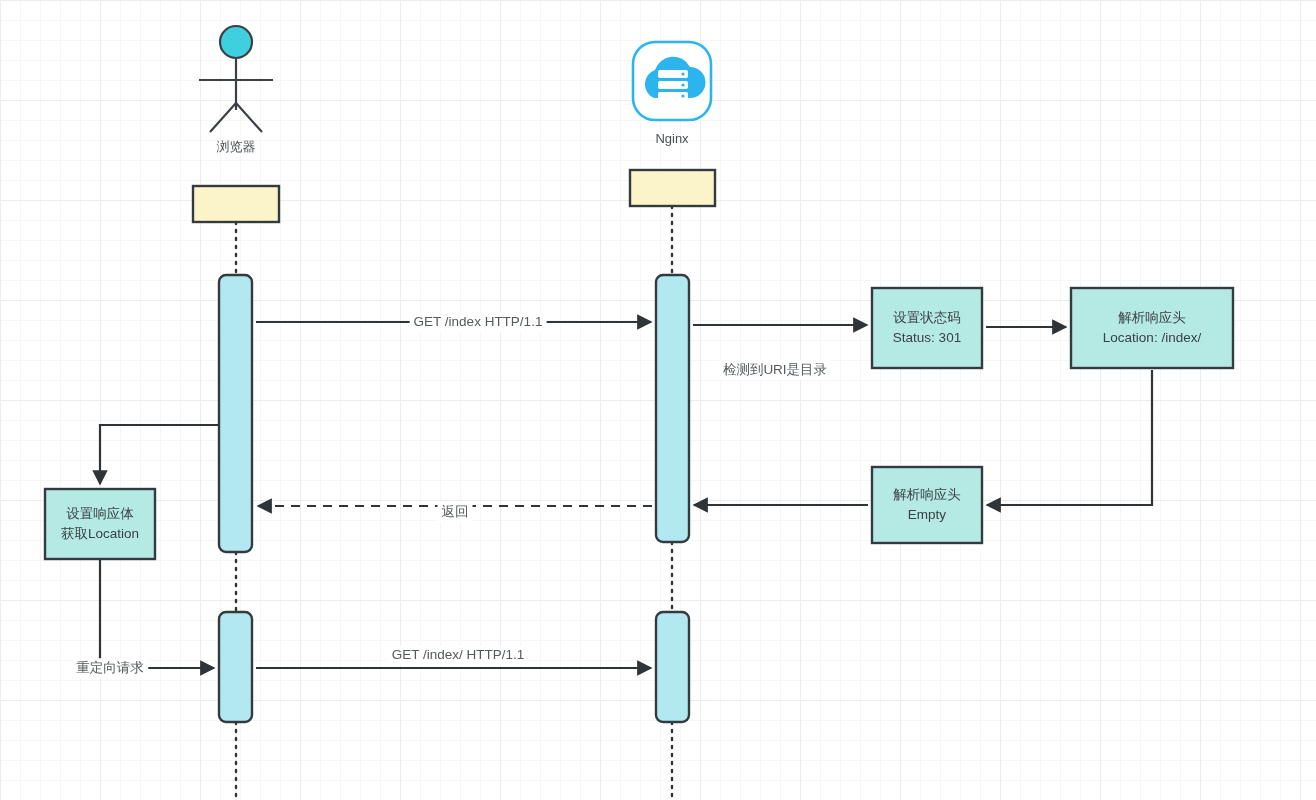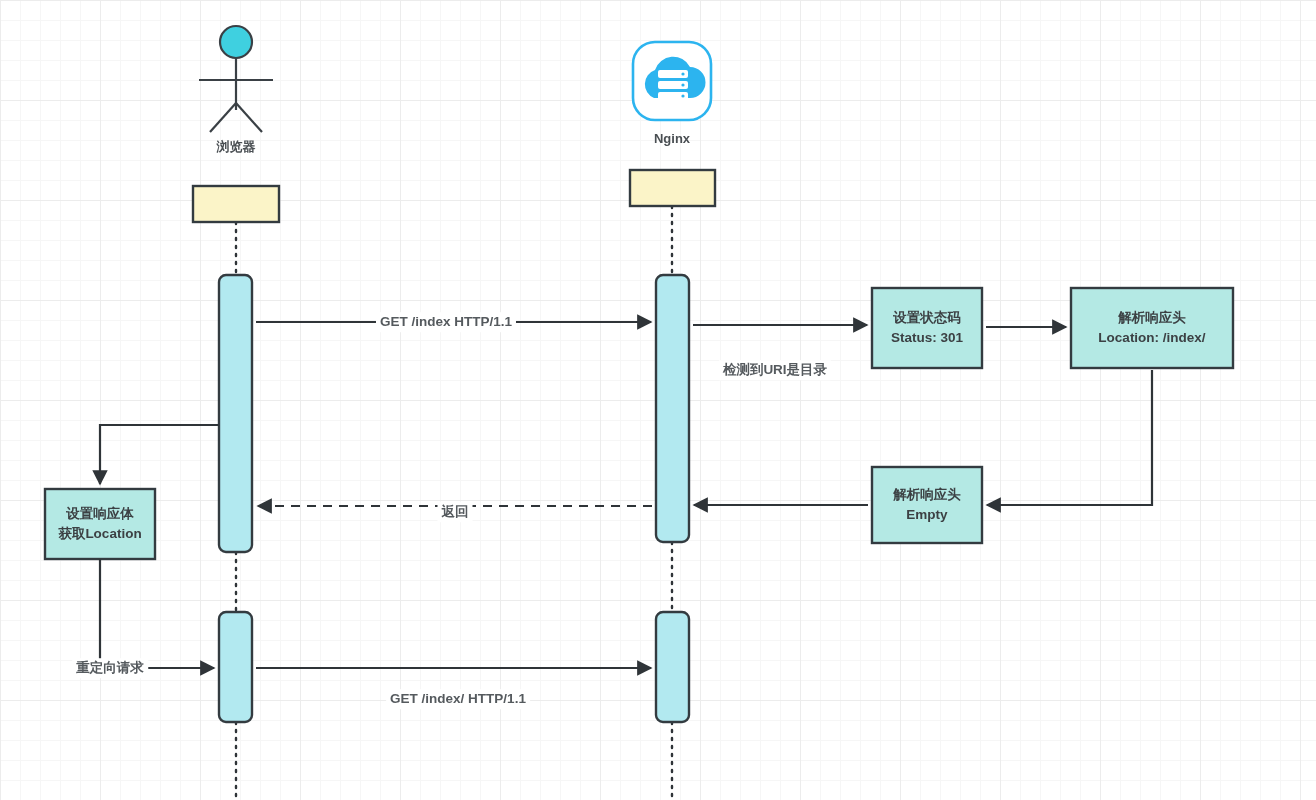--- a/index.html
+++ b/index.html
@@ -15,21 +15,20 @@
     width: 1316px;
     height: 800px;
     background-color: #ffffff;
     background-image:
       linear-gradient(to right, #ececec 1px, transparent 1px),
       linear-gradient(to bottom, #ececec 1px, transparent 1px),
       linear-gradient(to right, #f6f6f6 1px, transparent 1px),
       linear-gradient(to bottom, #f6f6f6 1px, transparent 1px);
     background-size: 100px 100px, 100px 100px, 20px 20px, 20px 20px;
     overflow: hidden;
-    font-weight: bold;
   }
   #vec {
     position: absolute;
     left: 0;
     top: 0;
     width: 1316px;
     height: 800px;
   }
   .lbl {
     position: absolute;
@@ -127,29 +126,29 @@
 
     <path d="M 100 559 L 100 668 L 214 668" fill="none" stroke="#2f3438" stroke-width="2.2" marker-end="url(#arrow)"></path>
 
     <line x1="256" y1="668" x2="651" y2="668" stroke="#2f3438" stroke-width="2.2" marker-end="url(#arrow)"></line>
   </svg>
 
   <div class="lbl actorname" style="left:236px; top:147px;">浏览器</div>
 
   <div class="lbl actorname" style="left:672px; top:139px;">Nginx</div>
 
-  <div class="lbl msg" style="left:446px; top:322px;">GET /index HTTP/1.1</div>
+  <div class="lbl msg" style="left:478px; top:322px;">GET /index HTTP/1.1</div>
 
   <div class="lbl msg" style="left:775px; top:326px;margin-top:44px;">检测到URI是目录</div>
 
   <div class="lbl msg" style="left:455px; top:512px;">返回</div>
 
   <div class="lbl msg" style="left:110px; top:668px;">重定向请求</div>
 
-  <div class="lbl msg" style="left:458px; top:699px;">GET /index/ HTTP/1.1</div>
+  <div class="lbl msg" style="left:458px; top:655px;">GET /index/ HTTP/1.1</div>
 
   <div class="lbl boxtext" style="left:927px; top:328px;">
     <span class="l2">设置状态码</span>
     <span class="l2">Status: 301</span>
   </div>
 
   <div class="lbl boxtext" style="left:1152px; top:328px;">
     <span class="l2">解析响应头</span>
     <span class="l2">Location: /index/</span>
   </div>

